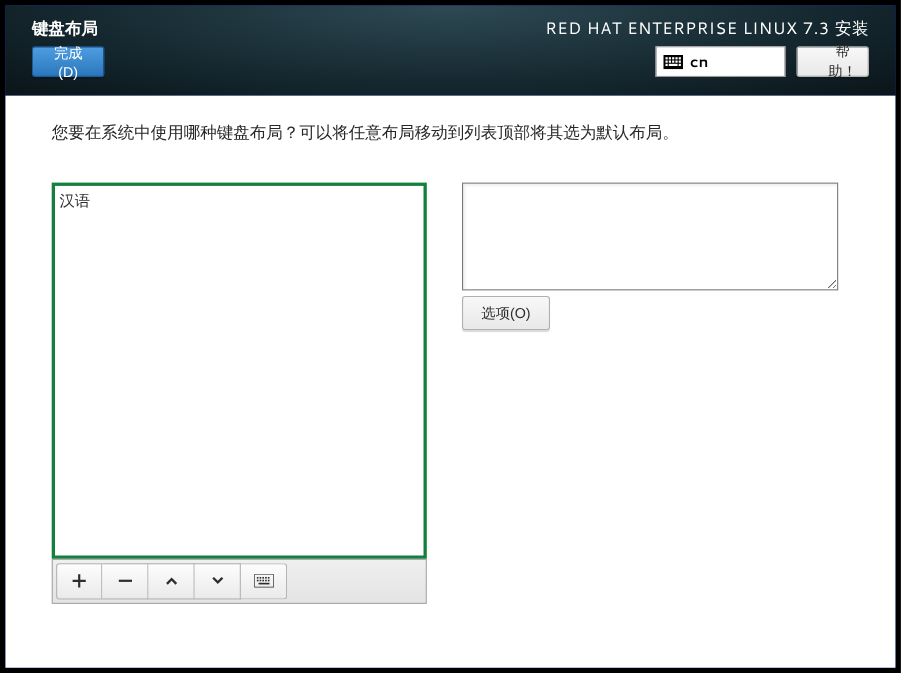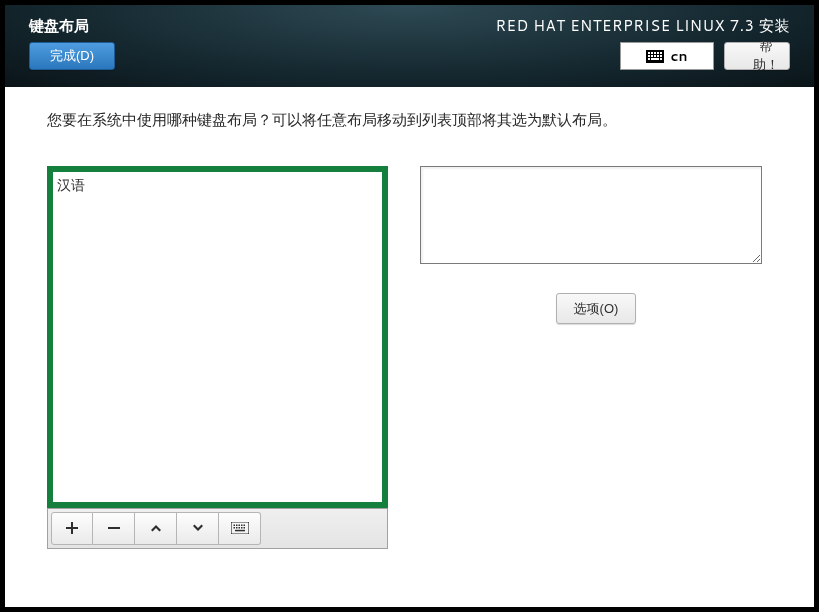--- a/index.html
+++ b/index.html
@@ -46,51 +46,50 @@
       cursor: pointer;
       color: #2e2e2e;
       height: 28px;
       box-shadow: 0 1px 1px rgba(0,0,0,0.15);
     }
     .btn-done {
       background: linear-gradient(to bottom, #4f9de0, #2a77bd);
       border: 1px solid #1d5a96;
       color: #fff;
       font-weight: 500;
-      width: 86px;
+      width: 66px;
     }
     .header-right {
       display: flex;
       flex-direction: column;
       align-items: flex-end;
       gap: 6px;
     }
     .product-title {
       color: #fff;
       font-size: 15px;
       letter-spacing: 0.5px;
       text-align: right;
     }
     .header-right-row {
       display: flex;
       gap: 10px;
       align-items: center;
     }
     .lang-indicator {
-      width: 94px;
+      width: 118px;
       height: 28px;
       background: #fff;
       border: 1px solid #999;
       display: flex;
       align-items: center;
       padding: 0 6px;
       gap: 6px;
       font-size: 14px;
       font-weight: bold;
-      justify-content: center;
     }
     .kb-glyph {
       width: 18px;
       height: 13px;
       display: inline-block;
     }
     .kb-glyph svg { display:block; }
     .btn-help {
       width: 66px;
       padding-left: 32px;
@@ -108,21 +107,21 @@
     }
     .columns {
       display: flex;
       gap: 32px;
     }
     .col-left { width: 341px; }
     .col-right { flex:1; }
     .layout-list {
       width: 341px;
       height: 342px;
-      border: 6px solid #15803d;
+      border: 3px solid #15803d;
       background: #fff;
       padding: 3px 4px;
       font-size: 14px;
       color: #2e2e2e;
     }
     .toolbar {
       width: 341px;
       height: 41px;
       border: 1px solid #a1a1a1;
       background: linear-gradient(to bottom,#efefef,#e4e4e4);
@@ -164,22 +163,22 @@
     }
     .switch-status {
       font-size: 14px;
       font-style: italic;
       color: #5a5a5a;
       text-align: right;
       margin-top: 10px;
     }
     .options-row {
       display:flex;
-      justify-content:center;
-      margin-top: 24px;
+      justify-content:flex-start;
+      margin-top: 0;
     }
     .btn-options {
       width: 80px;
       height: 31px;
     }
   </style>
 </head>
 <body>
 
 <div class="window">

